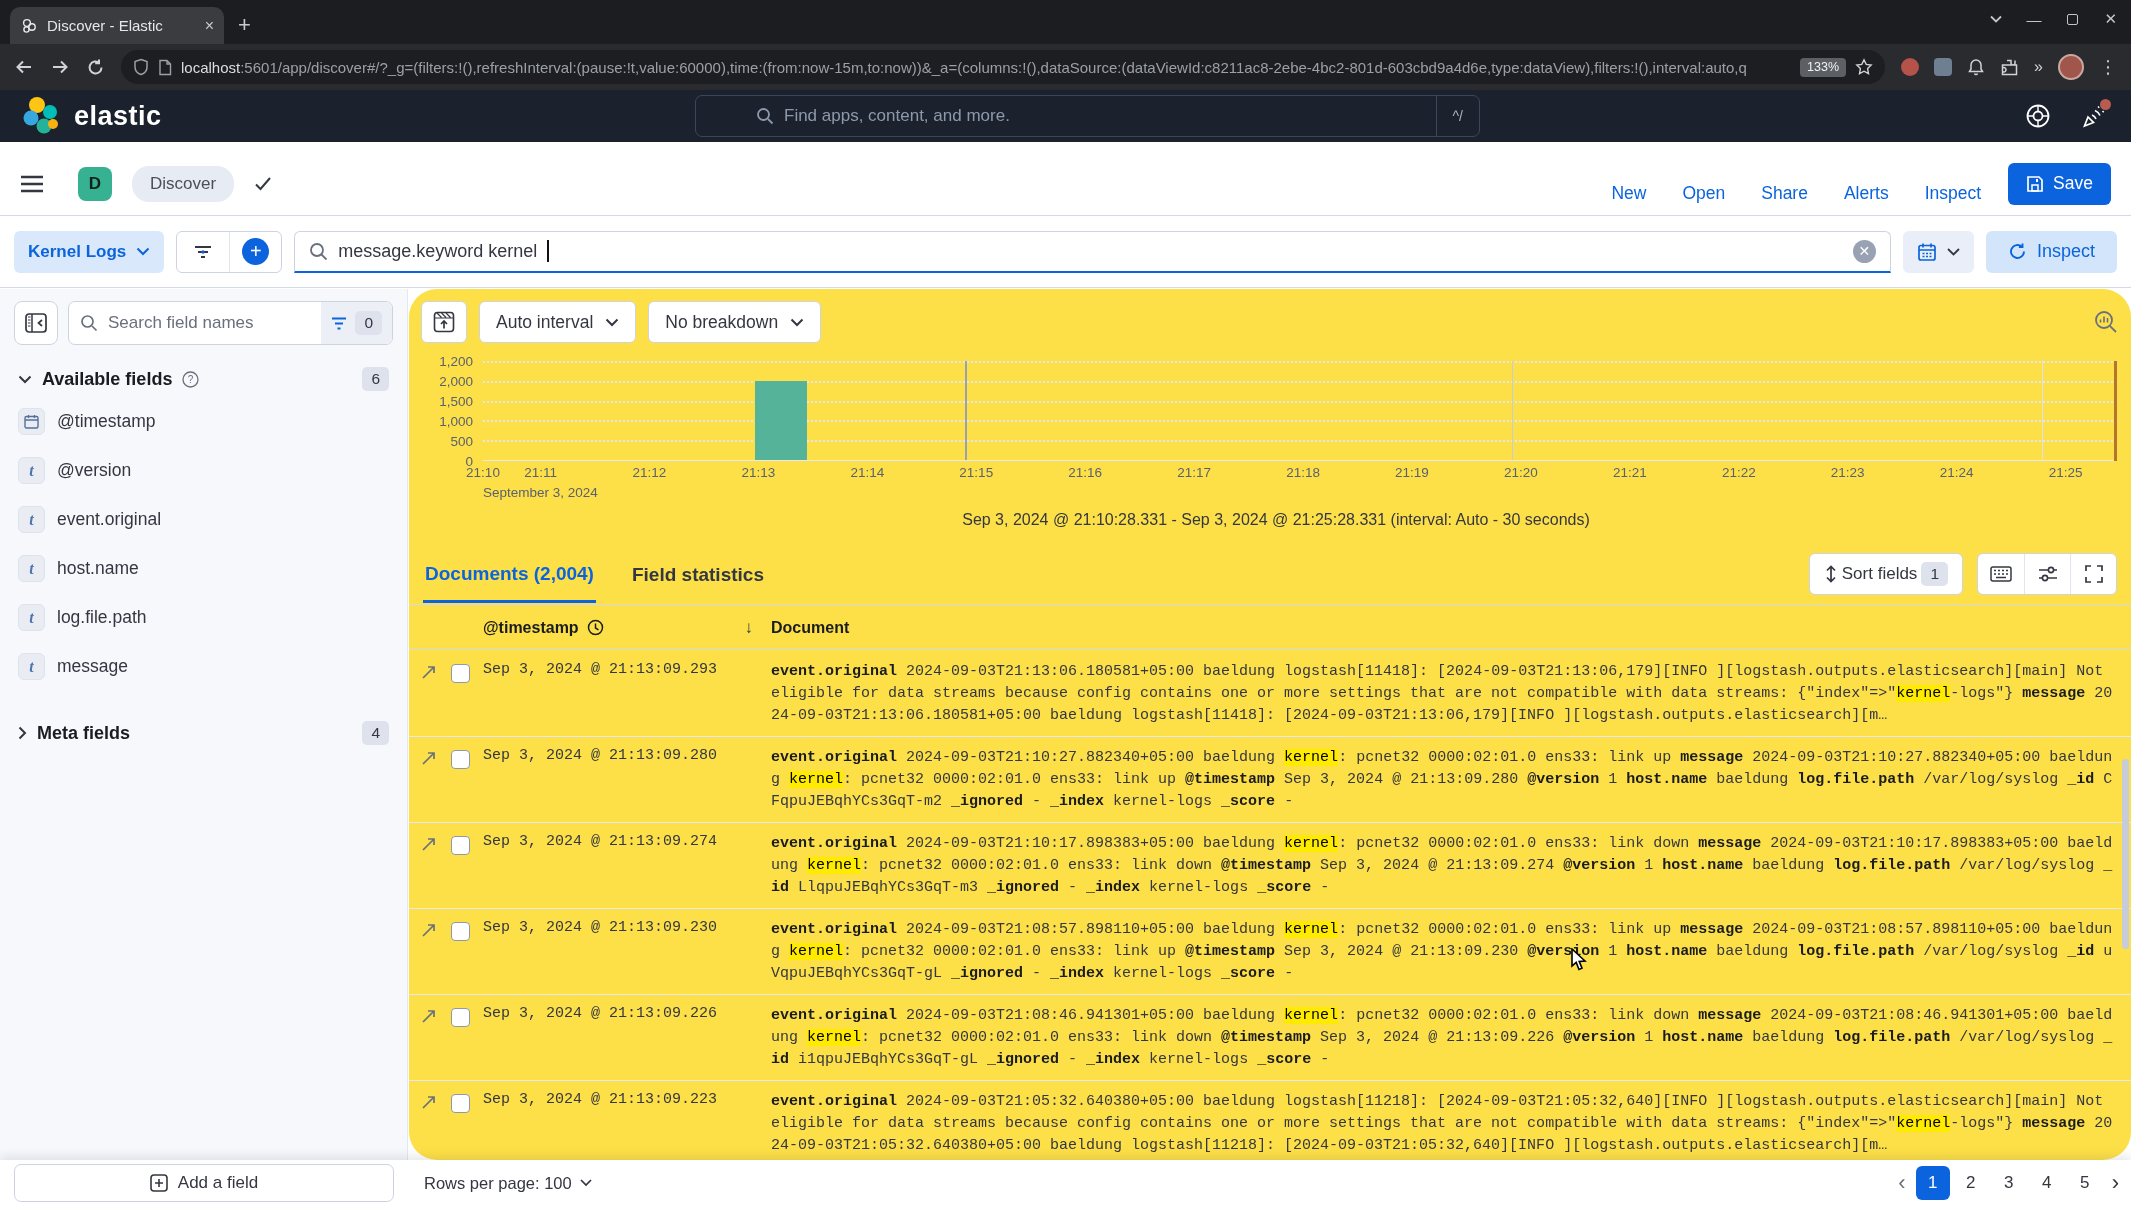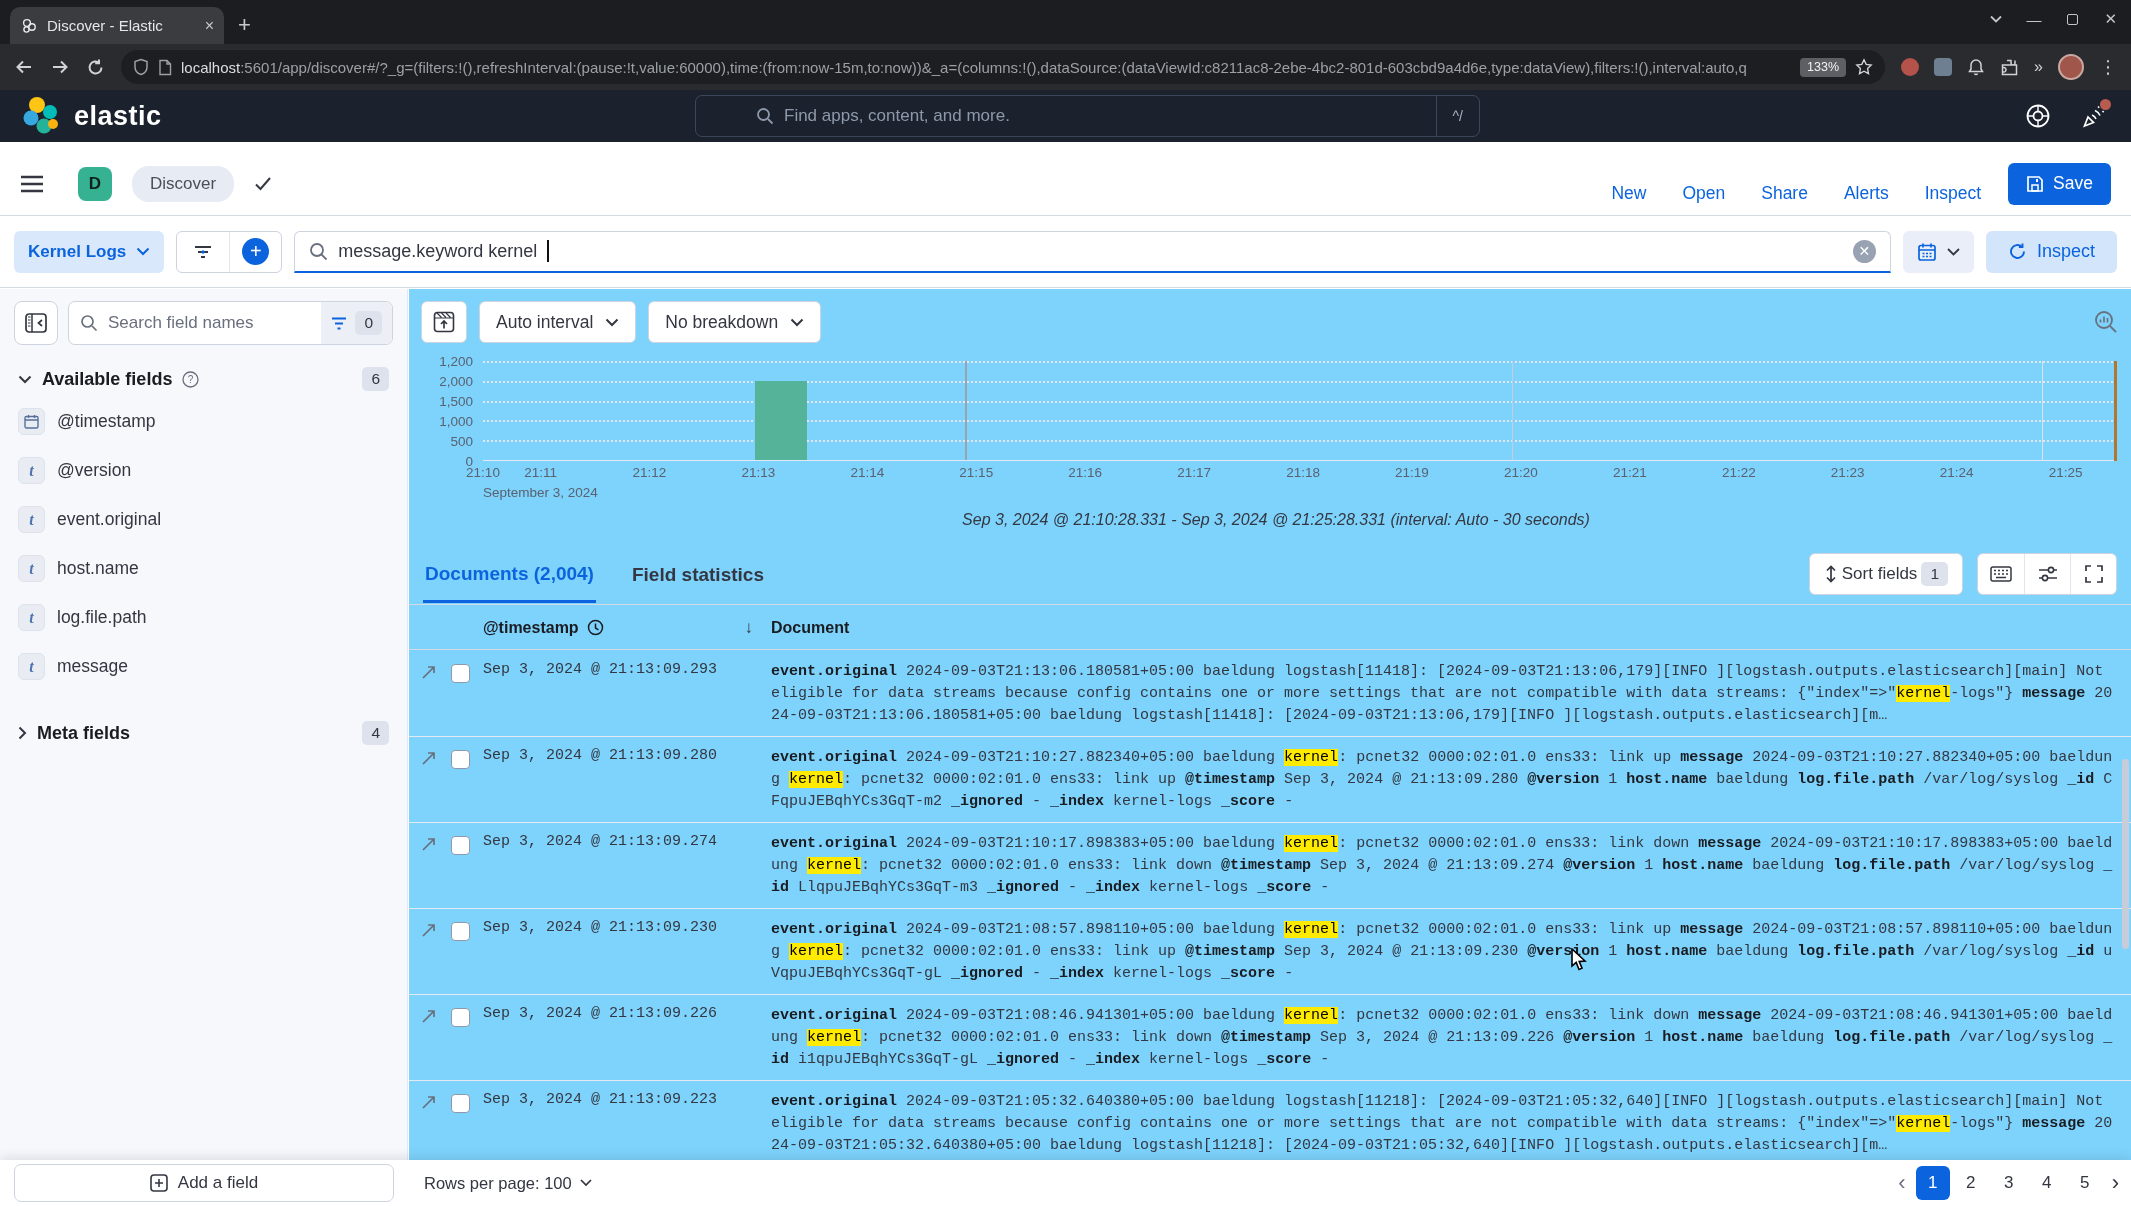--- a/index.html
+++ b/index.html
@@ -77,37 +77,37 @@
   .cntbadge { background:#dde2ec; border-radius:5px; font-size:15.5px; color:#343741; padding:3px 9px; }
   .sb-sect { display:flex; align-items:center; gap:10px; margin:22px 4px 6px; }
   .sb-sect .lbl { font-size:18px; font-weight:700; color:#1a1c21; }
   .sb-sect .bg { margin-left:auto; }
   .frow { display:flex; align-items:center; gap:12px; padding:11px 4px; }
   .token { width:27px; height:27px; border-radius:6px; background:#e9edf3; border:1px solid #dde3ec; display:flex; align-items:center; justify-content:center;
            color:#4d74ae; font-family:"Liberation Serif", serif; font-style:italic; font-weight:700; font-size:16px; }
   .fname { font-size:17.5px; color:#343741; }
 
   
-  .main { position:absolute; top:289px; bottom:46px; left:409px; right:0; background:#7dd3fc; overflow:hidden; }
+  .main { position:absolute; top:289px; bottom:46px; left:409px; right:0; background:#fde047; overflow:hidden;border-radius:28px; }
   .chartctl { position:absolute; top:12px; left:12px; right:12px; display:flex; align-items:center; gap:12px; }
   .iconbtn { width:46px; height:42px; border:1px solid #cdd3df; border-radius:6px; background:#fff; display:flex; align-items:center; justify-content:center; }
   .ddbtn { display:flex; align-items:center; gap:12px; height:42px; border:1px solid #cdd3df; border-radius:6px; background:#fff; padding:0 16px; font-size:17.5px; color:#343741; }
 
   .chartwrap { position:absolute; top:72px; left:12px; right:14px; height:130px; }
   .ylabels { position:absolute; left:0; top:0; width:52px; height:100px; }
   .ylabels span { position:absolute; right:0; transform:translateY(-50%); font-size:13.5px; color:#5a6170; }
   .plot { position:absolute; left:62px; right:0; top:0; height:100px; border-bottom:1px solid #e3e8f2; }
   .gline { position:absolute; left:0; right:0; border-top:2px dotted #e2e6ee; }
   .vline { position:absolute; top:0; bottom:0; width:1.5px; }
   .bar { position:absolute; bottom:0; background:#54b399; }
   .nowline { position:absolute; top:0; bottom:-1px; width:3px; background:#b4762f; }
   .xlabels { position:absolute; left:62px; right:0; top:104px; height:18px; }
   .xlabels span { position:absolute; transform:translateX(-50%); font-size:13.5px; color:#5a6170; white-space:nowrap; }
   .datelbl { position:absolute; left:62px; top:124px; font-size:13.5px; color:#5a6170; }
-  .caption { position:absolute; top:222px; left:12px; right:0; text-align:center; font-size:16px; color:#343741;font-style:italic; }
+  .caption { position:absolute; top:222px; left:12px; right:0; text-align:center; font-size:16px; color:#343741; }
 
   .tabsrow { position:absolute; top:254px; left:0; right:0; height:62px; border-bottom:1px solid #d3dae6; display:flex; align-items:center; padding:0 14px; }
   .dtab { font-size:19px; font-weight:700; padding:18px 2px 15px; margin-right:34px; }
   .dtab.active { color:#0b64dd; border-bottom:3px solid #0b64dd; }
   .tabs-right { margin-left:auto; display:flex; align-items:center; gap:14px; }
   .sortbtn { display:flex; align-items:center; gap:4px; height:42px; border:1px solid #cdd3df; border-radius:6px; background:#fff; padding:0 14px; font-size:17px; color:#343741;}
   .bgroup { display:flex; height:42px; border:1px solid #cdd3df; border-radius:6px; overflow:hidden; background:#fff;}
   .bgroup .gb { width:46px; display:flex; align-items:center; justify-content:center; }
   .bgroup .gb + .gb { border-left:1px solid #e0e5ee; }
 

